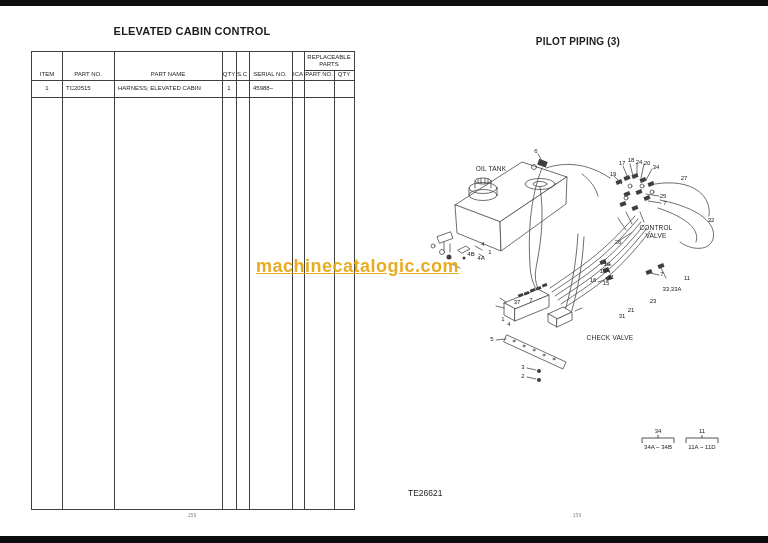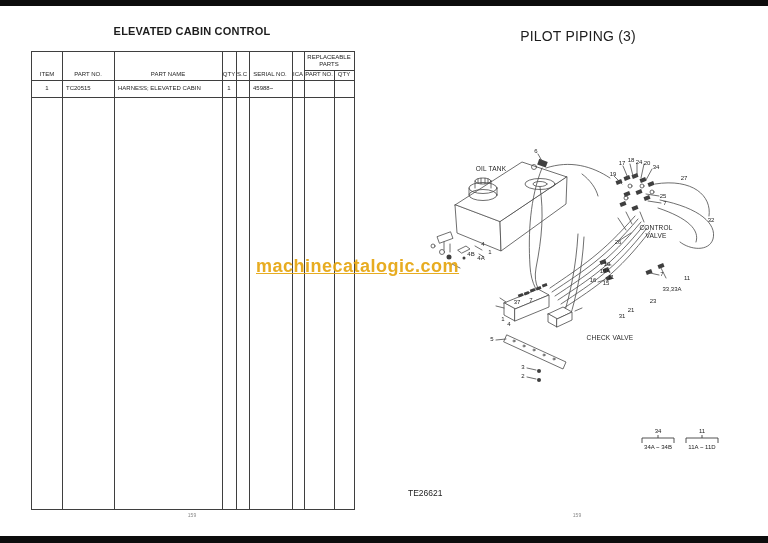--- a/index.html
+++ b/index.html
@@ -9,21 +9,21 @@
     font-family:"Liberation Sans","DejaVu Sans",sans-serif;
     -webkit-font-smoothing:antialiased;
   }
   .bar{position:absolute;left:0;width:768px;background:#0d0d0d;}
   .bar.top{top:0;height:6px;}
   .bar.bottom{top:536px;height:7px;}
 
   
   .page-title{position:absolute;font-weight:bold;font-size:11px;letter-spacing:.2px;text-align:center;color:#1d1d1d;}
   #left-title{left:31px;top:25px;width:322px;}
-  #right-title{left:470px;top:28px;width:216px;font-size:14px;font-weight:normal;}
+  #right-title{left:470px;top:36px;width:216px;font-size:10px;font-weight:bold;}
 
   #parts-table{
     position:absolute;left:31px;top:51px;width:322px;height:457px;
     border:1px solid #3f3f3f;background:#fff;
   }
   #parts-table .vline{position:absolute;top:0;bottom:0;width:1px;background:#3f3f3f;}
   #parts-table .hline{position:absolute;height:1px;background:#3f3f3f;}
   .th,.td{position:absolute;font-size:6px;color:#1d1d1d;white-space:nowrap;}
   .th.center,.td.center{transform:translateX(-50%);}
   .rp-head{position:absolute;font-size:6px;text-align:center;line-height:7px;transform:translateX(-50%);}

